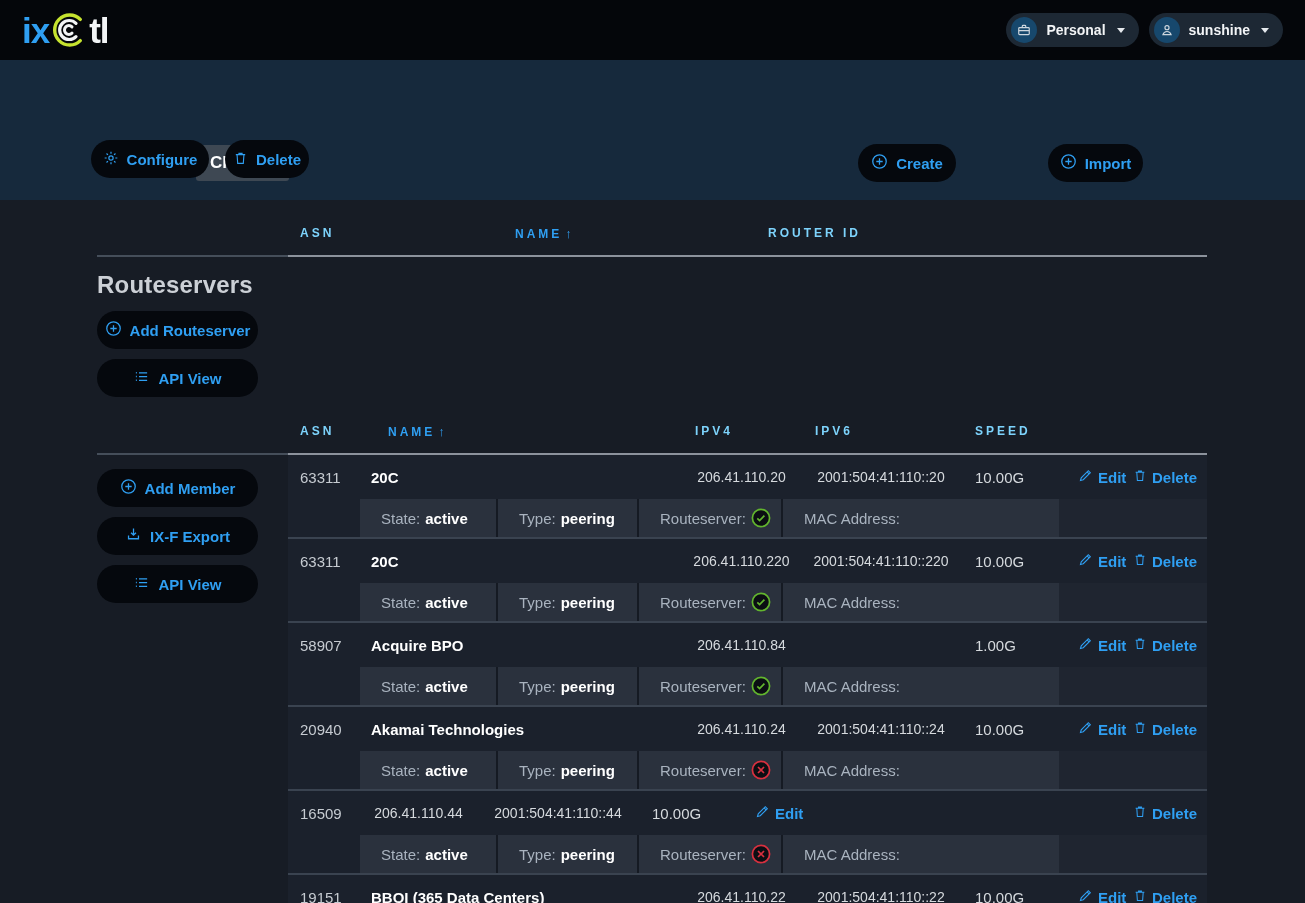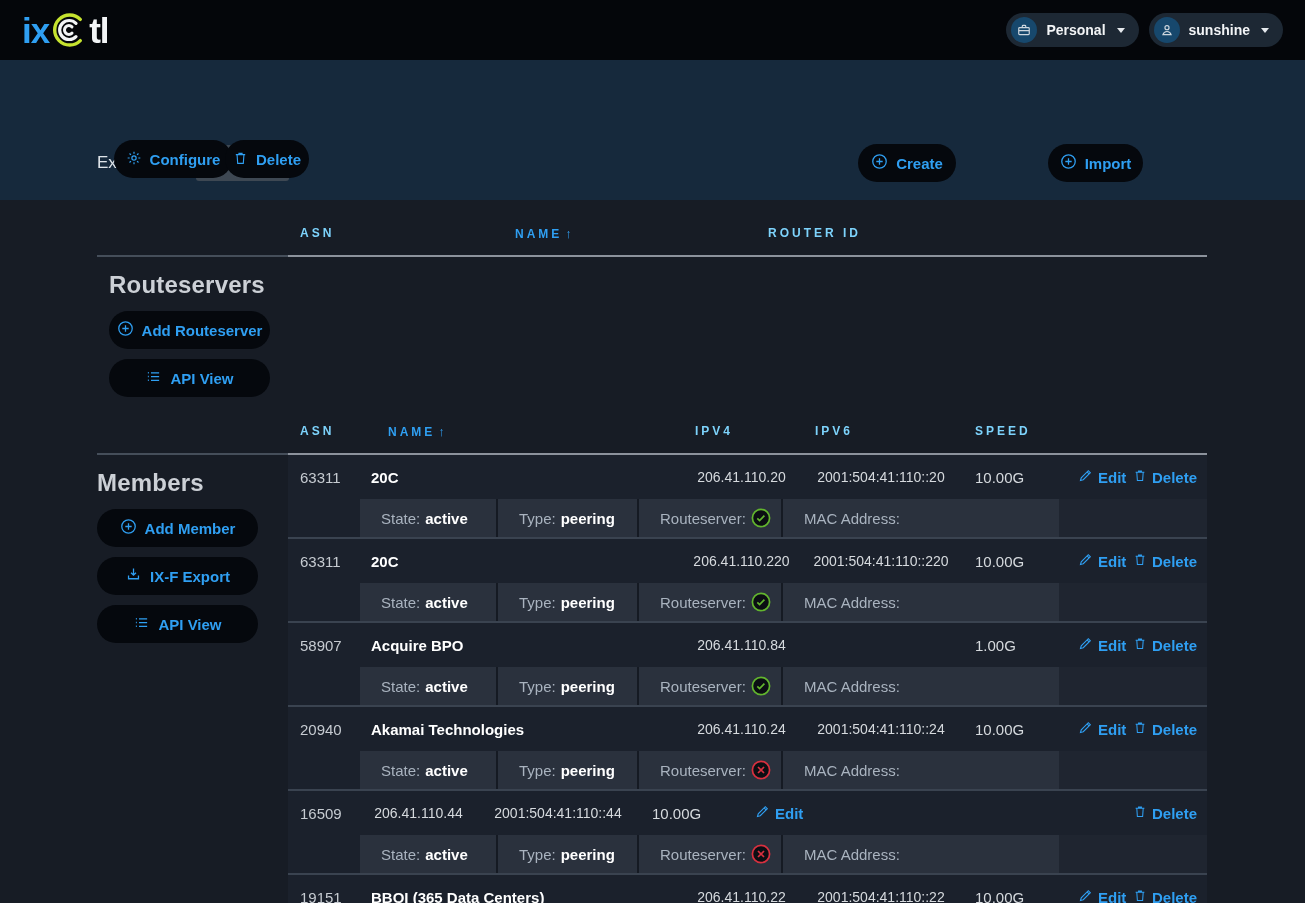--- a/index.html
+++ b/index.html
@@ -21,21 +21,21 @@
   .caret{width:0;height:0;border-left:4px solid transparent;border-right:4px solid transparent;border-top:5px solid #e5e9ed;margin-left:2px;}
   
   .exchange-bar{position:relative;height:140px;background:#16293c;}
   .ex-label{position:absolute;left:97px;top:93px;font-size:17px;color:#dfe4e9;}
   .ex-select{position:absolute;left:196px;top:85px;width:93px;height:36px;background:#3e4853;border:none;border-radius:3px;display:flex;align-items:center;justify-content:space-between;padding:0 12px 0 14px;color:#ffffff;font-weight:bold;font-size:17px;font-family:inherit;cursor:pointer;}
   .ex-select .caret{border-top-color:#b9c1c9;}
   .pill{background:#05080d;color:#2f9ff2;border:none;border-radius:19px;height:38px;display:inline-flex;align-items:center;justify-content:center;gap:8px;font-weight:bold;font-size:15px;font-family:inherit;cursor:pointer;}
   .pill svg{flex:none;}
   .btn-create{position:absolute;left:858px;top:84px;width:98px;}
   .btn-import{position:absolute;left:1048px;top:84px;width:95px;}
-  .btn-configure{position:absolute;left:114px;top:80px;width:118px;}
+  .btn-configure{position:absolute;left:91px;top:80px;width:118px;}
   .btn-delete-ex{position:absolute;left:225px;top:80px;width:84px;}
   
   .content{padding:11px 98px 0 97px;}
   .sec-head{display:flex;}
   .sec-head .head-left{width:191px;border-bottom:2px solid #454e5a;height:46px;}
   .sec-head .head-right{flex:1;display:flex;align-items:center;height:46px;border-bottom:2px solid #8c929c;}
   .th{font-size:12px;font-weight:bold;letter-spacing:3px;color:#7dd3fc;white-space:nowrap;}
   .th.blue{color:#2f9ff2;padding-left:28px;}
   .sort-arrow{color:#2f9ff2;font-size:13px;letter-spacing:0;margin-left:3px;}
   
@@ -44,21 +44,21 @@
   
   .m-col-asn{width:72px;padding-left:12px;}
   .m-col-name{width:323px;padding-left:11px;}
   .m-col-ipv4{width:117px;padding-left:12px;}
   .m-col-ipv6{width:162px;padding-left:15px;}
   .m-col-speed{width:103px;padding-left:13px;}
   .sec-body{display:flex;}
   .side{width:191px;padding-top:14px;flex:none;}
   .side h2{font-size:24px;font-weight:bold;color:#ccd0d6;margin:0 0 12px;letter-spacing:.2px;}
   .side .pill{width:161px;margin-bottom:10px;display:flex;}
-  .rs-body{height:152px;margin-left:12px;}
+  .rs-body{height:152px;}
   .tbody{flex:1;}
   
   .row-group{border-bottom:2px solid #3a4350;background:#1b212c;}
   .row-main{display:flex;align-items:center;height:44px;font-size:14px;color:#d6dade;}
   .cell{flex:none;white-space:nowrap;}
   .cell.asn{width:72px;padding-left:12px;color:#c6cbd1;font-size:15px;}
   .cell.name{width:323px;padding-left:11px;font-weight:bold;color:#ffffff;font-size:15px;}
   .cell.ipv4{width:117px;text-align:center;}
   .cell.ipv6{width:162px;text-align:center;}
   .cell.speed{width:103px;padding-left:13px;font-size:15px;}
@@ -203,21 +203,20 @@
       <div class="head-right">
         <span class="th m-col-asn">ASN</span>
         <span class="th blue m-col-name"><span>NAME</span><span class="sort-arrow">↑</span></span>
         <span class="th m-col-ipv4">IPV4</span>
         <span class="th m-col-ipv6">IPV6</span>
         <span class="th m-col-speed">SPEED</span>
       </div>
     </div>
     <div class="sec-body">
       <div class="side">
-        <h2>Members</h2>
         <button class="pill">
           <span>
             <svg width="17" height="17" viewBox="0 0 24 24" fill="none" stroke="currentColor" stroke-width="1.8">
                 <circle cx="12" cy="12" r="9.5"></circle>
                 <path d="M12 7.5v9M7.5 12h9"></path>
               </svg>
           </span>
           <span>Add Member</span>
         </button>
         <button class="pill">

